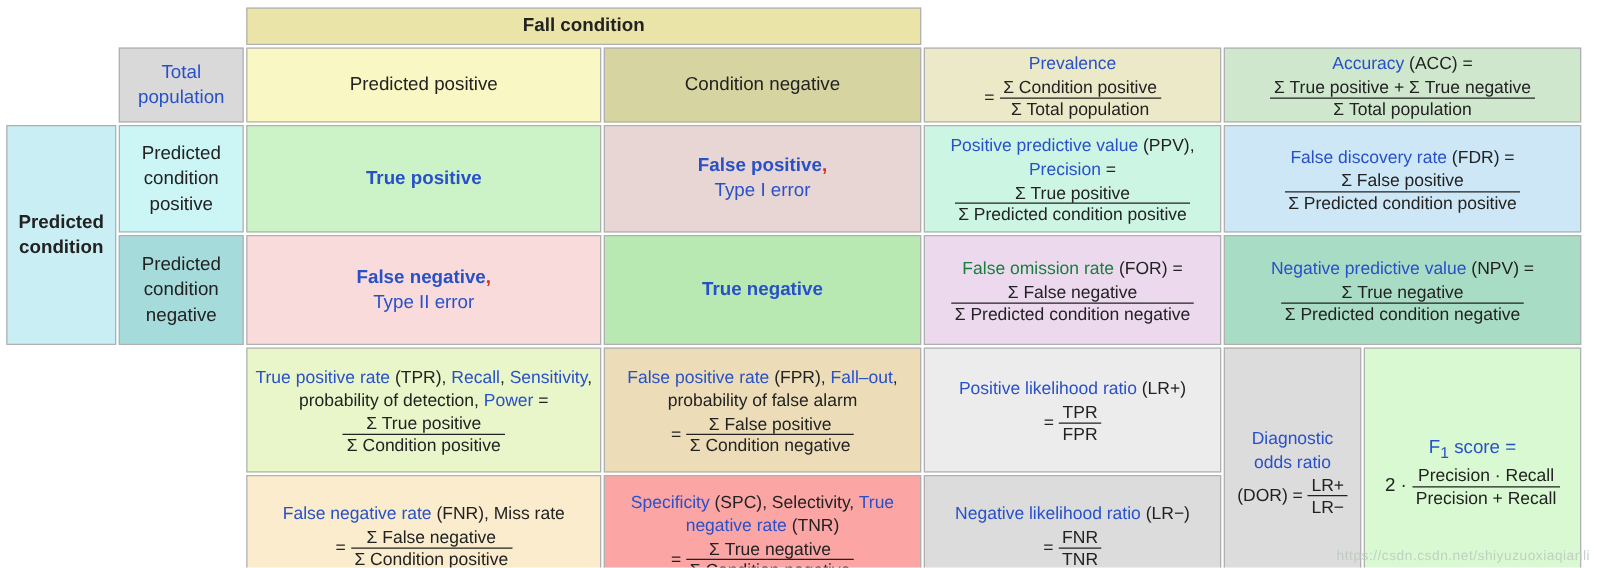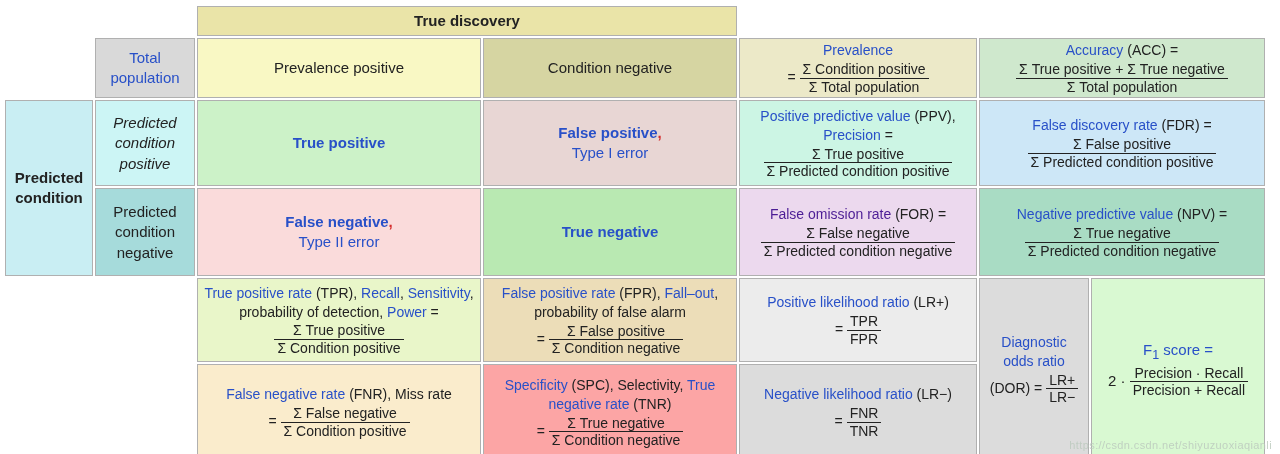--- a/index.html
+++ b/index.html
@@ -14,21 +14,21 @@
   td{
     border:1px solid #b0b0b0;text-align:center;vertical-align:middle;
     padding:2px 6px;font-size:14px;line-height:1.35;color:#222;
     overflow:hidden;
   }
   td.empty{border:none;background:none;padding:0;}
   tr.r0{height:30px}
   tr.r1{height:56px}
   tr.r2{height:86px}
   tr.r3{height:88px}
-  tr.r4{height:84px}
+  tr.r4{height:100px}
   tr.r5{height:96px}
   .link{color:#2850c8;}
   .b{font-weight:bold;}
   .red{color:#d42c2c;}
   .big{font-size:15px;}
   .hdr{font-weight:bold;font-size:15px;}
   .frac{display:inline-block;vertical-align:middle;text-align:center;line-height:1.2;}
   .frac .num{display:block;border-bottom:1px solid #222;padding:0 3px;}
   .frac .den{display:block;padding:0 3px;}
   .fline{margin-top:1px;}
@@ -47,50 +47,50 @@
       <col style="width:284px">
     <col style="width:254px">
       <col style="width:238px">
       <col style="width:110px">
       <col style="width:174px">
   </colgroup>
 
   <tbody>
       <tr class="r0">
     <td class="empty" colspan="2"></td>
-    <td class="hdr" colspan="2" style="background-color: rgb(234, 228, 168);">True discovery</td>
+    <td class="hdr" colspan="2" style="background-color: rgb(234, 228, 168);">Fall condition</td>
     <td class="empty"></td>
     <td class="empty" colspan="2"></td>
   </tr>
 
   <tr class="r1">
     <td class="empty"></td>
     <td class="big" style="background-color: rgb(217, 217, 217);">
       <span class="link" style="color: rgb(40, 80, 200);">Total population</span>
     </td>
-    <td class="big" style="background-color: rgb(249, 248, 196);">Prevalence positive</td>
+    <td class="big" style="background-color: rgb(249, 248, 196);">Predicted positive</td>
     <td class="big" style="background-color: rgb(214, 213, 162);">Condition negative</td>
     <td style="background-color: rgb(236, 233, 200);">
       <div><span class="link" style="color: rgb(40, 80, 200);">Prevalence</span></div>
       <div class="fline">
         <span>=</span>
         <span class="frac"><span class="num">Σ Condition positive</span><span class="den">Σ Total population</span></span>
       </div>
     </td>
     <td colspan="2" style="background-color: rgb(207, 232, 205);">
       <div><span class="link" style="color: rgb(40, 80, 200);">Accuracy</span><span> (ACC) =</span></div>
       <div class="fline">
         <span class="frac"><span class="num">Σ True positive + Σ True negative</span><span class="den">Σ Total population</span></span>
       </div>
     </td>
   </tr>
 
   <tr class="r2">
     <td class="hdr" rowspan="2" style="background-color: rgb(201, 238, 243);">Predicted condition</td>
-    <td class="big" style="background-color: rgb(204, 245, 245); font-style: italic;">Predicted condition positive</td>
+    <td class="big" style="background-color: rgb(204, 245, 245);">Predicted condition positive</td>
     <td style="background-color: rgb(204, 242, 200);">
       <span class="link b big" style="color: rgb(40, 80, 200);">True positive</span>
     </td>
     <td style="background-color: rgb(232, 214, 212);">
       <div><span class="link b big" style="color: rgb(40, 80, 200);">False positive</span><span class="red b big" style="color: rgb(212, 44, 44);">,</span></div>
       <div><span class="link big" style="color: rgb(40, 80, 200);">Type I error</span></div>
     </td>
     <td style="background-color: rgb(204, 245, 228);">
       <div><span class="link" style="color: rgb(40, 80, 200);">Positive predictive value</span><span> (PPV),</span></div>
       <div><span class="link" style="color: rgb(40, 80, 200); margin-top: 32px;">Precision</span><span> =</span></div>
@@ -109,21 +109,21 @@
   <tr class="r3">
     <td class="big" style="background-color: rgb(166, 219, 219);">Predicted condition negative</td>
     <td style="background-color: rgb(250, 219, 219);">
       <div><span class="link b big" style="color: rgb(40, 80, 200);">False negative</span><span class="red b big" style="color: rgb(212, 44, 44);">,</span></div>
       <div><span class="link big" style="color: rgb(40, 80, 200);">Type II error</span></div>
     </td>
     <td style="background-color: rgb(185, 233, 178);">
       <span class="link b big" style="color: rgb(40, 80, 200);">True negative</span>
     </td>
     <td style="background-color: rgb(236, 217, 238);">
-      <div><span class="link" style="color: #4c1d95;">False omission rate</span><span> (FOR) =</span></div>
+      <div><span class="link" style="color: #15803d;">False omission rate</span><span> (FOR) =</span></div>
       <div class="fline">
         <span class="frac"><span class="num">Σ False negative</span><span class="den">Σ Predicted condition negative</span></span>
       </div>
     </td>
     <td colspan="2" style="background-color: rgb(169, 220, 196);">
       <div><span class="link" style="color: rgb(40, 80, 200);">Negative predictive value</span><span> (NPV) =</span></div>
       <div class="fline">
         <span class="frac"><span class="num">Σ True negative</span><span class="den">Σ Predicted condition negative</span></span>
       </div>
     </td>

